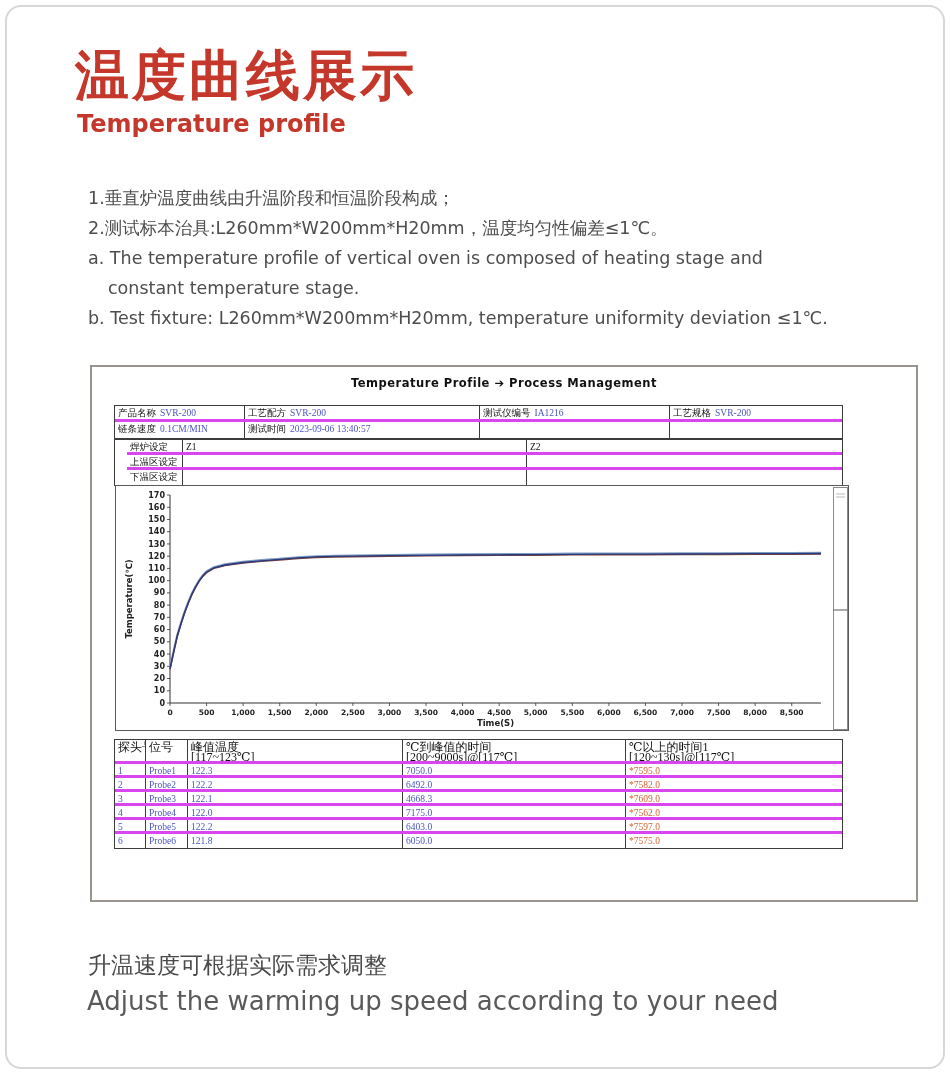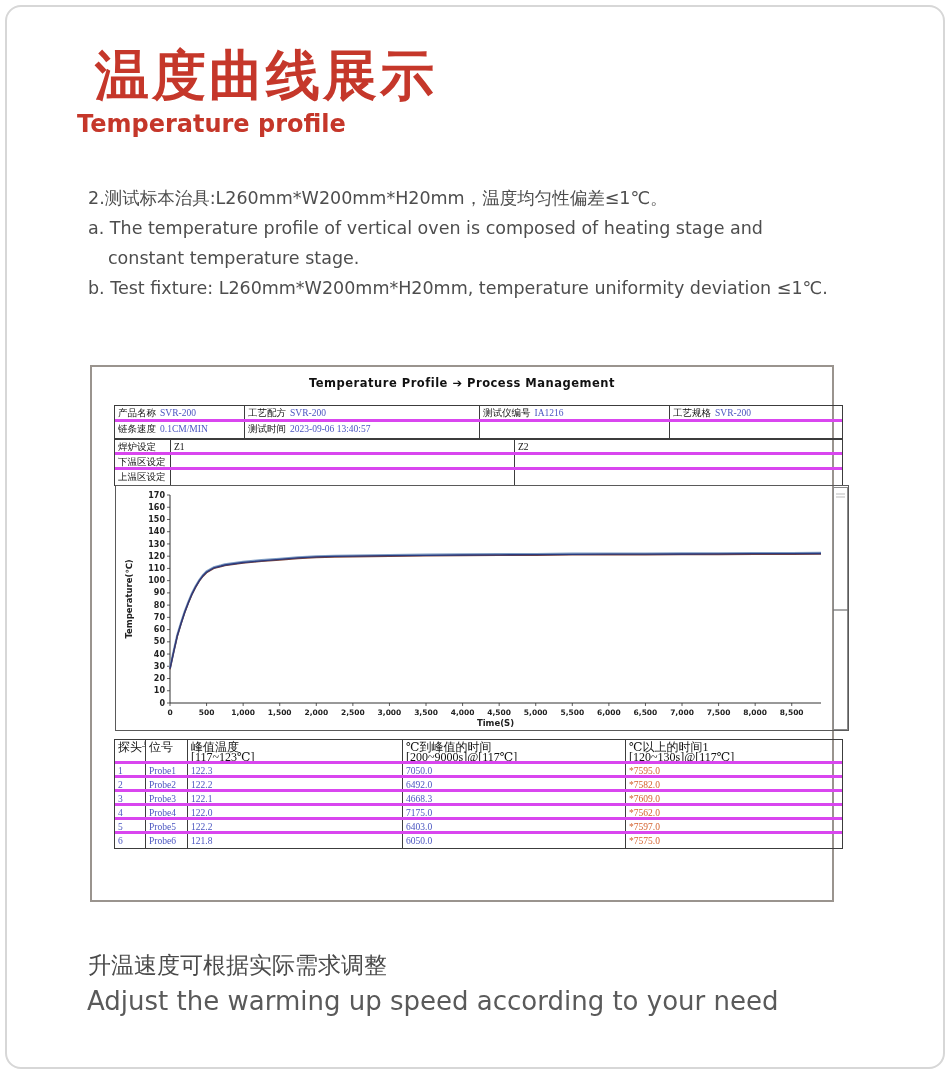--- a/index.html
+++ b/index.html
@@ -8,61 +8,62 @@
   .card { position:absolute; left:5px; top:5px; right:5px; bottom:5px; border:2px solid #d7d7d7; border-radius:16px; background:#fff; }
 
   .title-cn { position:absolute; left:75px; top:40px; font-family:"DejaVu Serif","Liberation Serif",serif; font-size:54px; font-weight:bold; letter-spacing:3px; }
   .title-en { position:absolute; left:77px; top:110px; font-size:24px; font-weight:bold; }
 
   .notes { position:absolute; left:88px; top:183px; width:790px; color:#4d4d4d; font-size:17.5px; line-height:30px; }
   .notes .line { white-space:nowrap; }
   .notes .indent { padding-left:20px; }
 
   
-  .panel { position:absolute; left:90px; top:365px; width:744px; height:537px; border:2px solid #9a948e; background:#fff; font-family:"Liberation Serif","DejaVu Serif",serif; }
+  .panel { position:absolute; left:90px; top:365px; width:828px; height:537px; border:2px solid #9a948e; background:#fff; font-family:"Liberation Serif","DejaVu Serif",serif; }
   .rep-title { position:absolute; top:9px; left:0; width:100%; text-align:center; font-family:"DejaVu Sans",sans-serif; font-size:11.5px; font-weight:bold; color:#111; letter-spacing:0.5px; }
   .rep-sub { position:absolute; top:24px; left:0; width:100%; text-align:center; font-family:"DejaVu Sans",sans-serif; font-size:8px; font-weight:bold; color:#222; }
 
   .tbl { position:absolute; border:1px solid #3c3c3c; }
   .row { display:flex; border-bottom:3px solid #d946ef; }
   .row:last-child { border-bottom:none; }
   .cell { border-right:1px solid #3c3c3c; padding:1px 3px 0 3px; font-size:9.5px; white-space:nowrap; overflow:hidden; line-height:13px; }
   .cell:last-child { border-right:none; }
   .lab { color:#111; }
   .val { margin-left:4px; }
 
   .info-tbl { left:22px; top:38px; width:729px; }
   .info-tbl .row { height:16px; }
   .info-tbl .c1 { width:130px; } .info-tbl .c2 { width:235px; } .info-tbl .c3 { width:190px; } .info-tbl .c4 { flex:1; }
 
-  .zone-tbl { left:22px; top:72px; width:729px; }
+  .zone-tbl { left:22px; top:72px; width:729px;padding-left:12px; }
   .zone-tbl .row { height:15px; }
   .zone-tbl .c1 { width:56px; } .zone-tbl .c2 { width:344px; } .zone-tbl .c3 { flex:1; }
 
   .chart-box { position:absolute; left:23px; top:118px; width:734px; height:246px; border:1px solid #5a5a5a; }
 
   .probe-tbl { left:22px; top:372px; width:729px; }
   .probe-tbl .hrow { height:24px; }
   .probe-tbl .drow { height:14px; }
   .probe-tbl .c1 { width:31px; } .probe-tbl .c2 { width:42px; } .probe-tbl .c3 { width:215px; } .probe-tbl .c4 { width:223px; } .probe-tbl .c5 { flex:1; }
   .hcell { font-size:12px; line-height:10px; padding-top:2px; color:#111; }
 
   .footer-cn { position:absolute; left:88px; top:950px; font-size:23px; color:#4a4a4a; }
   .footer-en { position:absolute; left:87px; top:986px; font-size:26px; color:#5a5a5a; }
 </style>
 </head>
 <body>
 
 <div id="stage">
   <div class="card"></div>
 
-  <div class="title-cn" style="color: rgb(197, 55, 42); margin-left: 20px;">温度曲线展示</div>
+  <div class="title-cn" style="color: rgb(197, 55, 42);">温度曲线展示</div>
   <div class="title-en" style="color: rgb(197, 55, 42);">Temperature profile</div>
 
   <div class="notes">
+    <div class="line">1.垂直炉温度曲线由升温阶段和恒温阶段构成；</div>
     <div class="line">2.测试标本治具:L260mm*W200mm*H20mm，温度均匀性偏差≤1℃。</div>
     <div class="line">a. The temperature profile of vertical oven is composed of heating stage and</div>
     <div class="line indent">constant temperature stage.</div>
     <div class="line">b. Test fixture: L260mm*W200mm*H20mm, temperature uniformity deviation ≤1℃.</div>
   </div>
 
   <div class="panel">
     <div class="rep-title">Temperature Profile ➔ Process Management</div>
 
     <div class="tbl info-tbl">
@@ -80,26 +81,26 @@
       </div>
     </div>
 
     <div class="tbl zone-tbl">
       <div class="row">
         <div class="cell c1 lab">焊炉设定</div>
         <div class="cell c2 lab">Z1</div>
         <div class="cell c3 lab">Z2</div>
       </div>
       <div class="row">
-        <div class="cell c1 lab">下温区设定</div>
+        <div class="cell c1 lab">上温区设定</div>
         <div class="cell c2"></div>
         <div class="cell c3"></div>
       </div>
       <div class="row">
-        <div class="cell c1 lab">上温区设定</div>
+        <div class="cell c1 lab">下温区设定</div>
         <div class="cell c2"></div>
         <div class="cell c3"></div>
       </div>
     </div>
 
     <div class="chart-box">
       <svg id="chart-svg" width="734" height="246">
           <line x1="51" y1="217" x2="54" y2="217" stroke="#333" stroke-width="0.8"></line>
           <text x="49" y="219.6" text-anchor="end" font-size="8" fill="#222" font-family="DejaVu Sans, sans-serif" font-weight="bold">0</text>
           <line x1="51" y1="204.76470588235293" x2="54" y2="204.76470588235293" stroke="#333" stroke-width="0.8"></line>

